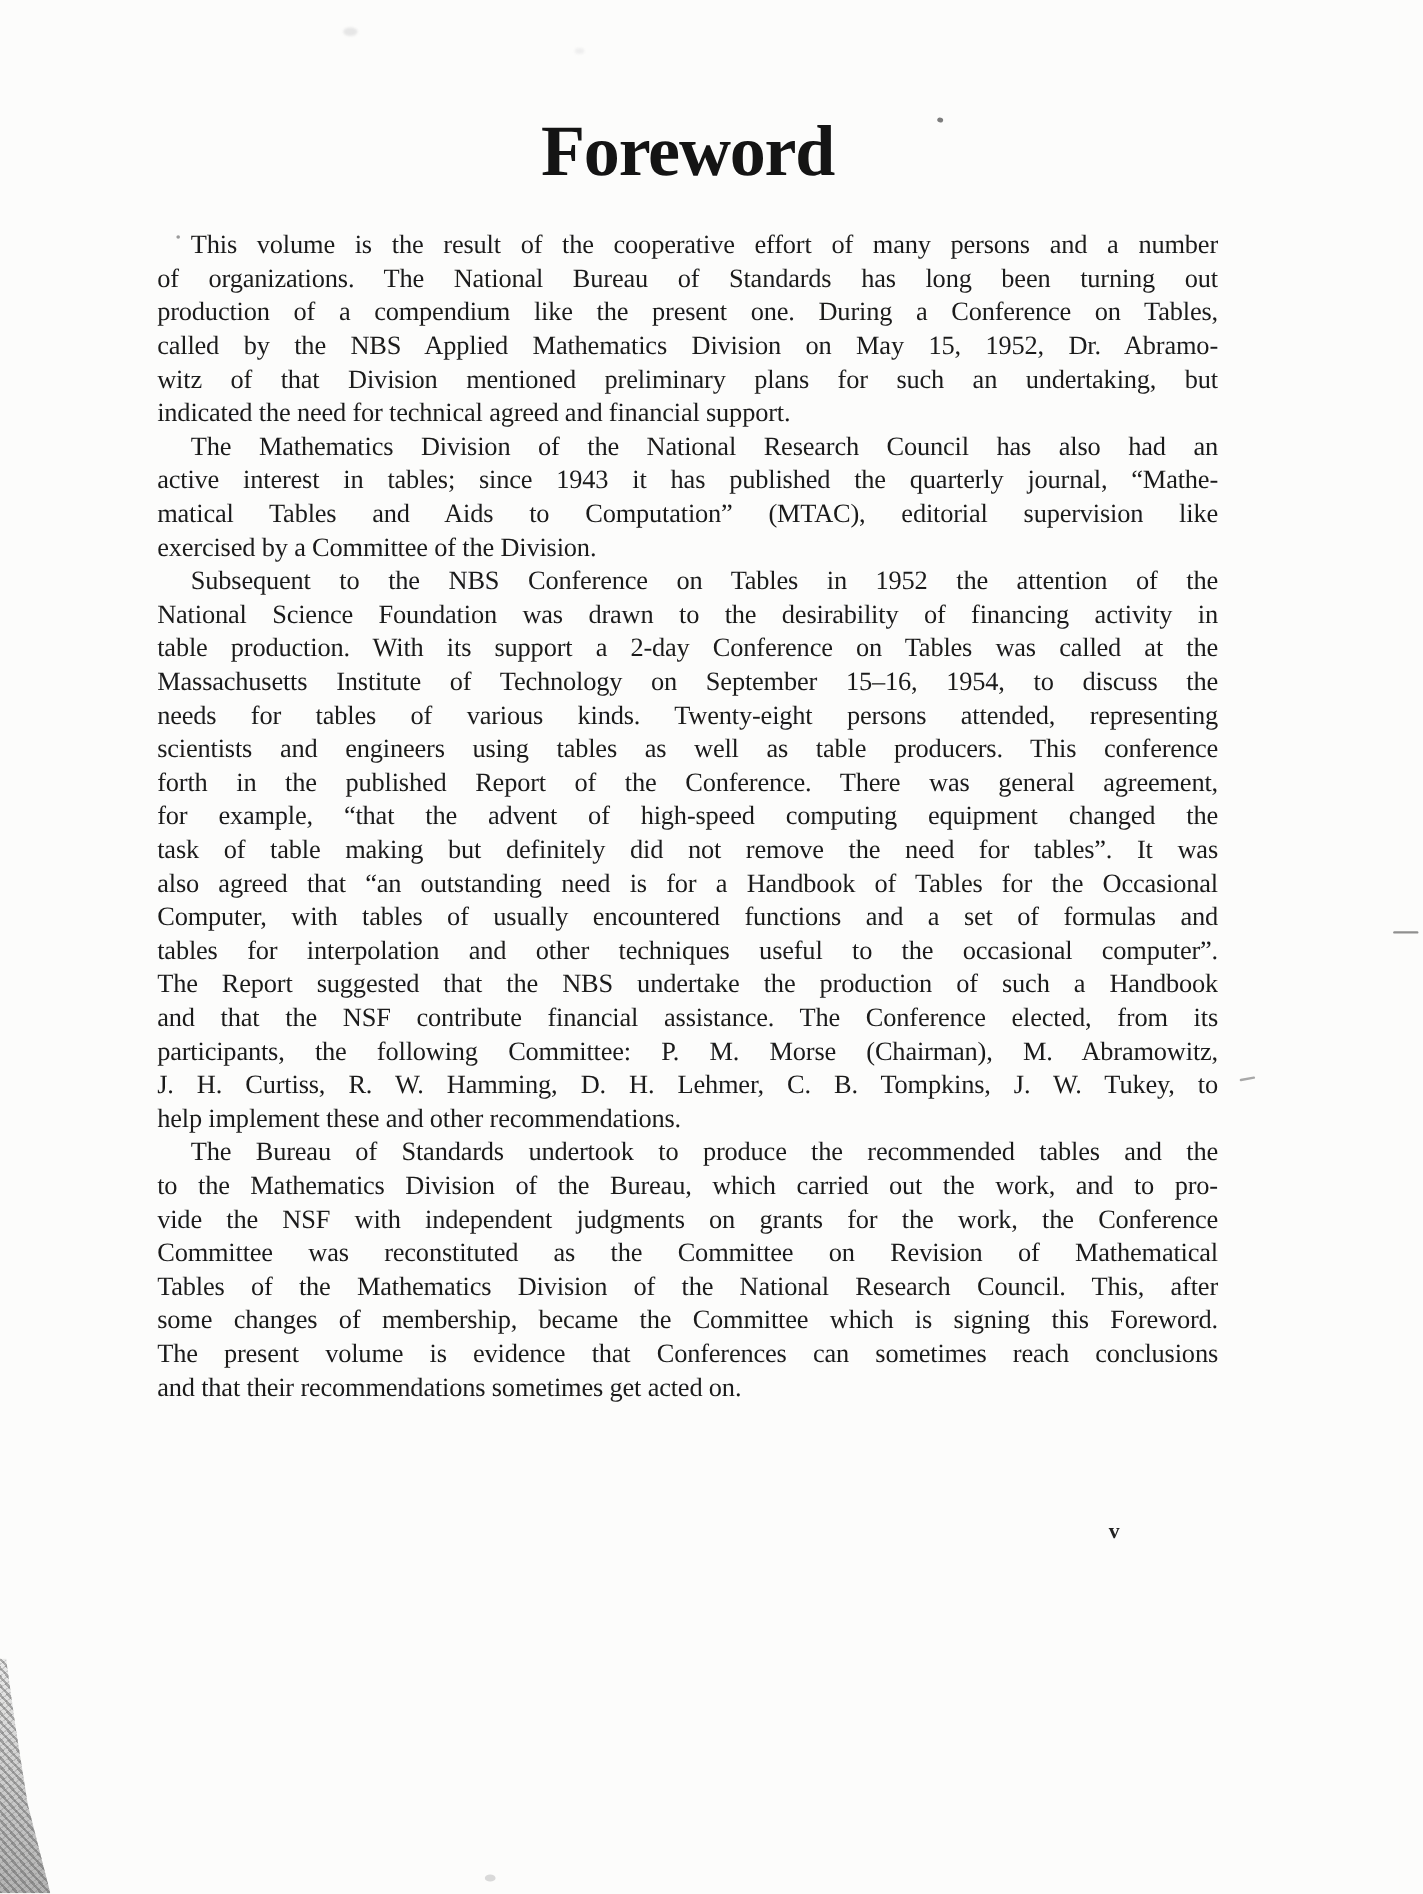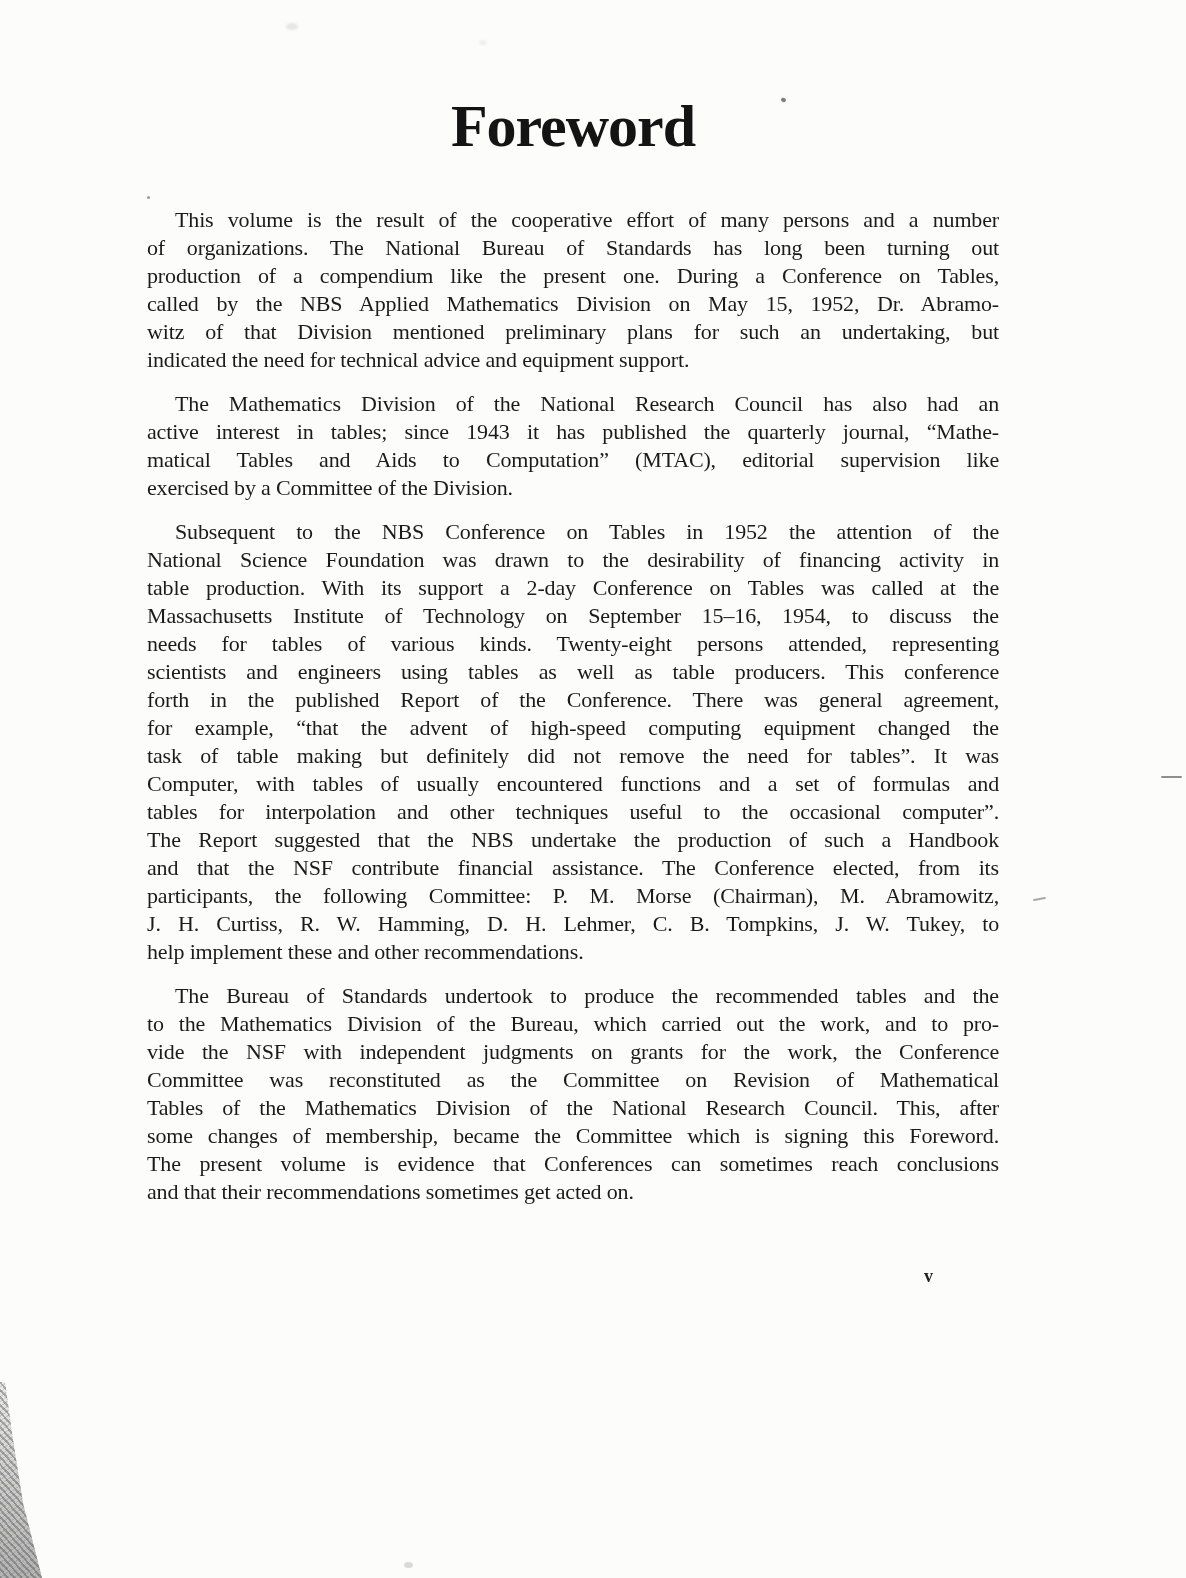--- a/index.html
+++ b/index.html
@@ -31,21 +31,21 @@
     color:#141414;
   }
   .text-block{
     position:absolute;
     top:190px;left:131px;width:884px;
     font-size:22px;
     line-height:28px;
     letter-spacing:-0.15px;
     color:var(--ink);
   }
-  .paragraph{margin:16px;padding:0;}
+  .paragraph{margin:0;padding:0;}
   .line{
     height:28px;
     overflow:hidden;
     text-align:justify;
     text-align-last:justify;
   }
   .line.first{text-indent:28px;}
   .line.last{text-align-last:left;}
   .folio{
     position:absolute;
@@ -105,38 +105,39 @@
 <main class="page">
   <h1 class="title">Foreword</h1>
 
   <section class="text-block">
       <div class="paragraph">
         <div class="line first">This volume is the result of the cooperative effort of many persons and a number</div>
         <div class="line">of organizations. The National Bureau of Standards has long been turning out</div>
         <div class="line">production of a compendium like the present one. During a Conference on Tables,</div>
         <div class="line">called by the NBS Applied Mathematics Division on May 15, 1952, Dr. Abramo-</div>
         <div class="line">witz of that Division mentioned preliminary plans for such an undertaking, but</div>
-        <div class="line last">indicated the need for technical advice and equipment support.</div>
+        <div class="line last">indicated the need for technical agreed and financial support.</div>
       </div>
       <div class="paragraph">
         <div class="line first">The Mathematics Division of the National Research Council has also had an</div>
         <div class="line">active interest in tables; since 1943 it has published the quarterly journal, “Mathe-</div>
         <div class="line">matical Tables and Aids to Computation” (MTAC), editorial supervision like</div>
         <div class="line last">exercised by a Committee of the Division.</div>
       </div>
       <div class="paragraph">
         <div class="line first">Subsequent to the NBS Conference on Tables in 1952 the attention of the</div>
         <div class="line">National Science Foundation was drawn to the desirability of financing activity in</div>
         <div class="line">table production. With its support a 2-day Conference on Tables was called at the</div>
         <div class="line">Massachusetts Institute of Technology on September 15–16, 1954, to discuss the</div>
         <div class="line">needs for tables of various kinds. Twenty-eight persons attended, representing</div>
         <div class="line">scientists and engineers using tables as well as table producers. This conference</div>
         <div class="line">forth in the published Report of the Conference. There was general agreement,</div>
         <div class="line">for example, “that the advent of high-speed computing equipment changed the</div>
         <div class="line">task of table making but definitely did not remove the need for tables”. It was</div>
+        <div class="line">also agreed that “an outstanding need is for a Handbook of Tables for the Occasional</div>
         <div class="line">Computer, with tables of usually encountered functions and a set of formulas and</div>
         <div class="line">tables for interpolation and other techniques useful to the occasional computer”.</div>
         <div class="line">The Report suggested that the NBS undertake the production of such a Handbook</div>
         <div class="line">and that the NSF contribute financial assistance. The Conference elected, from its</div>
         <div class="line">participants, the following Committee: P. M. Morse (Chairman), M. Abramowitz,</div>
         <div class="line">J. H. Curtiss, R. W. Hamming, D. H. Lehmer, C. B. Tompkins, J. W. Tukey, to</div>
         <div class="line last">help implement these and other recommendations.</div>
       </div>
       <div class="paragraph">
         <div class="line first">The Bureau of Standards undertook to produce the recommended tables and the</div>

